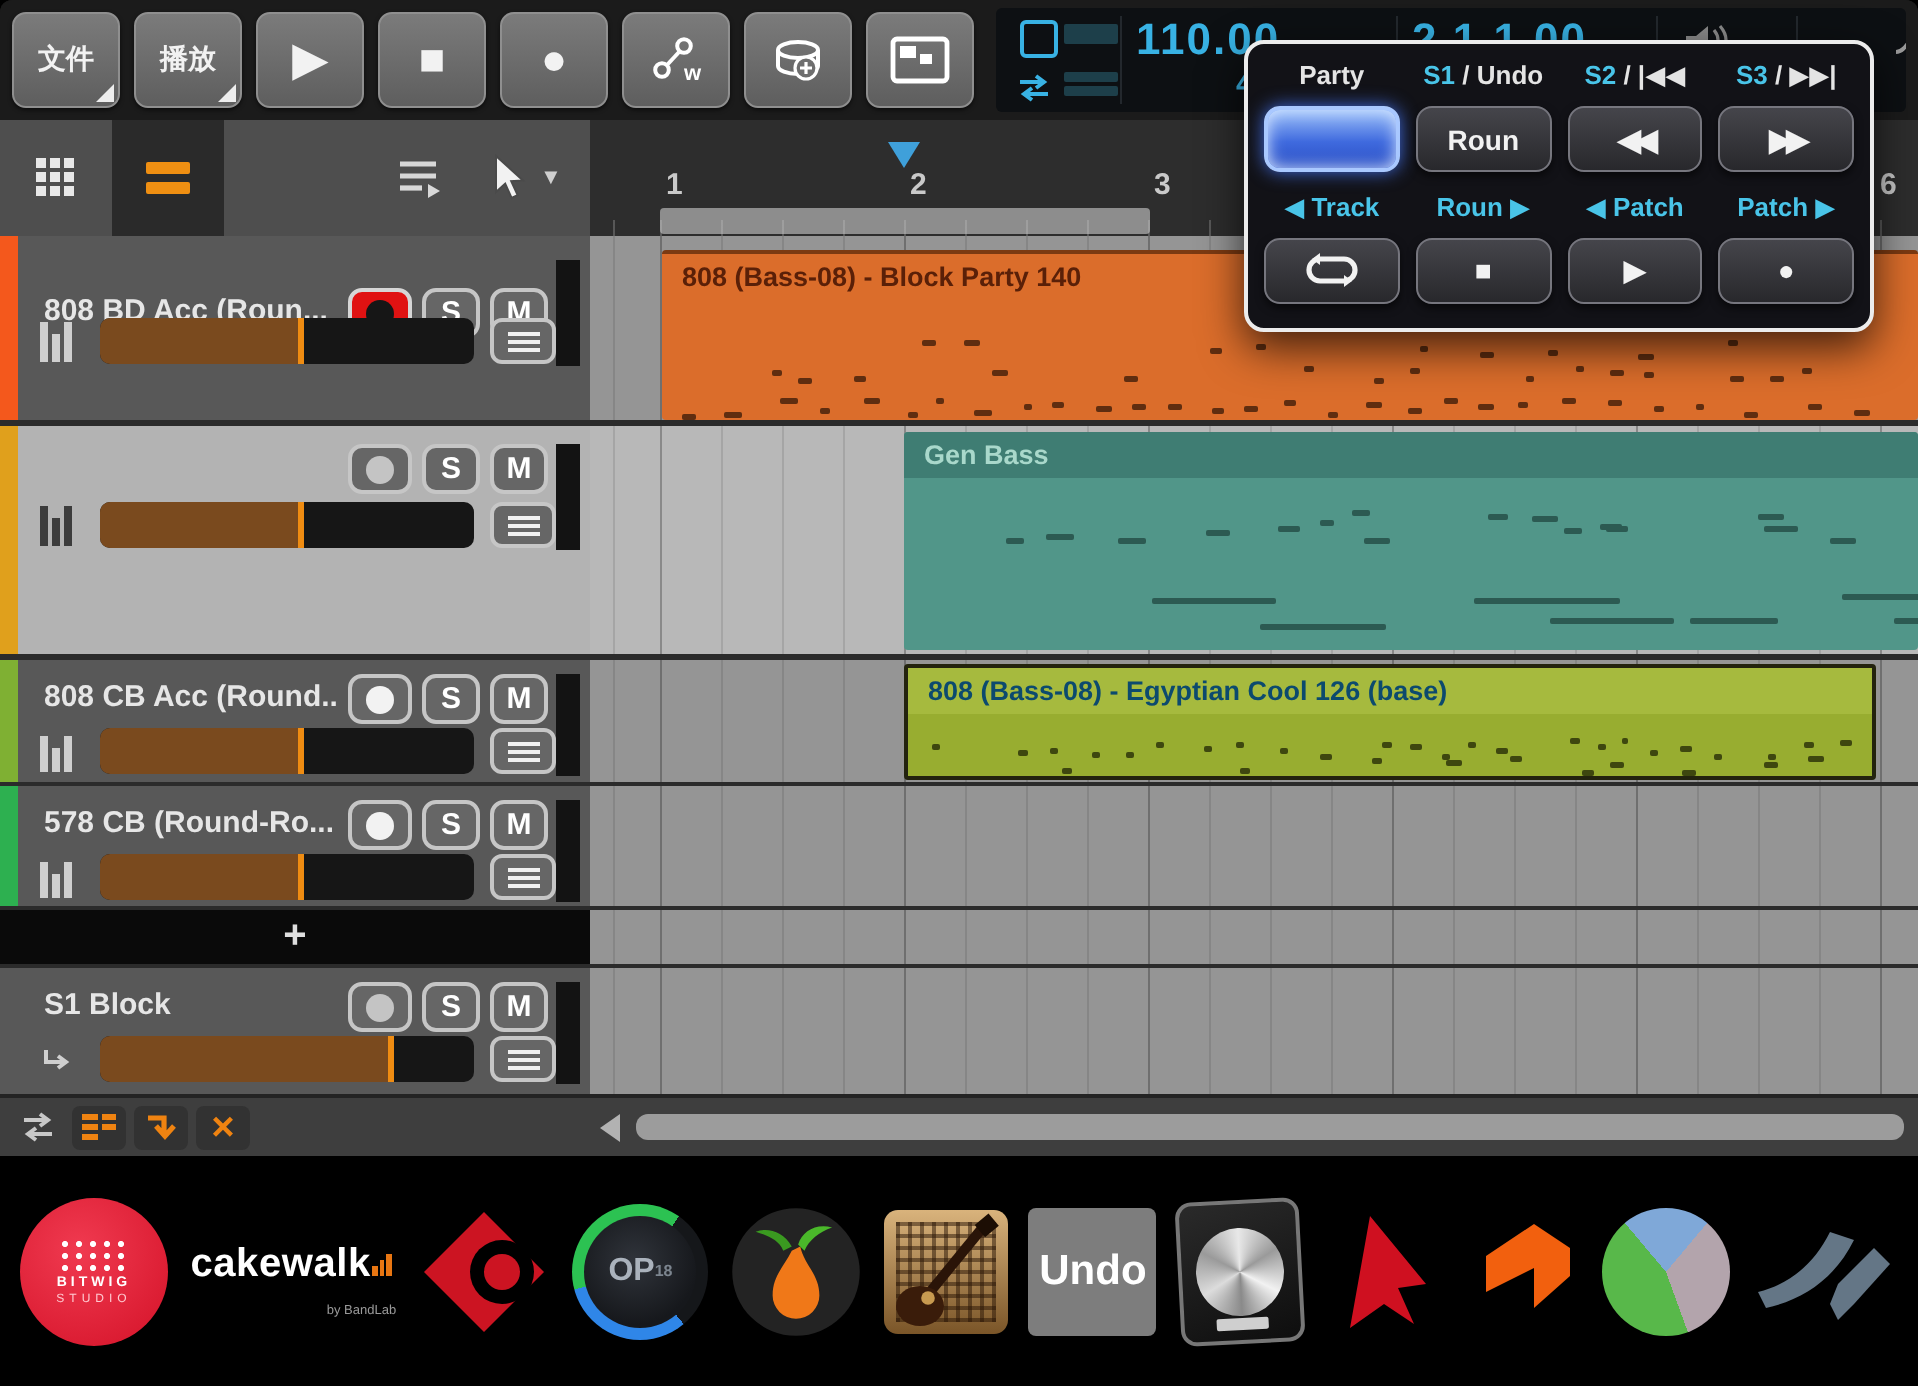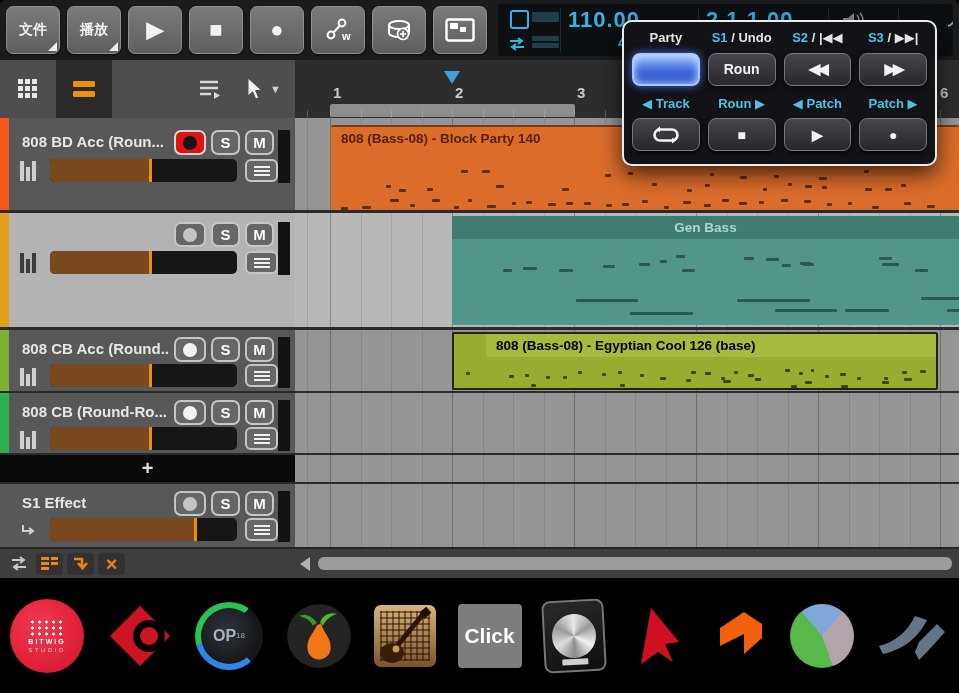--- a/index.html
+++ b/index.html
@@ -56,21 +56,21 @@
 
   
   .tracks{position:absolute;left:0;top:118px;width:959px;height:429px;}
   .trow{display:flex;width:100%;box-sizing:border-box;}
   .trow .thead{position:relative;width:295px;background:#585858;box-sizing:border-box;}
   .trow.sel .thead{background:#b3b3b3;}
   .trow .lane{position:relative;flex:1;background-color:#959595;overflow:hidden;
     background-image:repeating-linear-gradient(90deg,rgba(0,0,0,.10) 0 1px,transparent 1px 30.5px),
                      repeating-linear-gradient(90deg,rgba(0,0,0,.17) 0 1px,transparent 1px 122px);
     background-position:35px 0,35px 0;}
-  .trow.sel .lane{background-color:#b8b8b8;text-align:center;}
+  .trow.sel .lane{background-color:#b8b8b8;}
   .r1{height:95px;border-bottom:3px solid #2b2b2b;}
   .r2{height:117px;border-bottom:3px solid #2b2b2b;}
   .r3{height:63px;border-bottom:2px solid #2b2b2b;}
   .r4{height:62px;border-bottom:2px solid #2b2b2b;}
   .rplus{height:29px;border-bottom:2px solid #2b2b2b;}
   .r5{height:63px;}
   .rplus .thead{background:#0a0a0a;color:#dedede;display:flex;align-items:center;justify-content:center;font-size:20px;font-weight:700;}
   .strip{position:absolute;left:0;top:0;bottom:0;width:9px;}
   .tname{position:absolute;left:22px;width:146px;height:24px;font-size:15px;font-weight:700;color:#e6e6e6;
     white-space:nowrap;overflow:hidden;line-height:24px;}
@@ -87,21 +87,21 @@
   .ticon{position:absolute;left:20px;width:22px;height:22px;display:flex;align-items:flex-end;gap:2px;}
   .ticon i{display:block;width:4px;background:#cfcfcf;}
   .trow.sel .ticon i{background:#3c3c3c;}
   .slider{position:absolute;left:50px;width:187px;height:23px;background:#161616;border-radius:5px;overflow:hidden;}
   .sfill{position:absolute;left:0;top:0;bottom:0;background:#7a4a1e;}
   .smark{position:absolute;top:0;bottom:0;width:3px;background:#ef8c12;}
   .burger{position:absolute;left:245px;width:33px;height:23px;border-radius:6px;border:2px solid #c6c6c6;background:#666;
     display:flex;flex-direction:column;align-items:center;justify-content:center;gap:2px;box-sizing:border-box;}
   .burger i{display:block;width:16px;height:2px;background:#f0f0f0;}
   .vu{position:absolute;right:5px;width:12px;background:#131313;}
-  .nt1 .tname,.nt1 .tsq{top:12px;} .nt1 .ticon,.nt1 .slider,.nt1 .burger{top:41px;} .nt1 .vu{top:12px;height:53px;}
+  .nt1 .tname,.nt1 .tsq{top:26px;} .nt1 .ticon,.nt1 .slider,.nt1 .burger{top:41px;} .nt1 .vu{top:12px;height:53px;}
   .nt2 .tname,.nt2 .tsq{top:9px;}  .nt2 .ticon,.nt2 .slider,.nt2 .burger{top:38px;} .nt2 .vu{top:9px;height:53px;}
   .nt3 .tname,.nt3 .tsq{top:7px;}  .nt3 .ticon,.nt3 .slider,.nt3 .burger{top:34px;} .nt3 .vu{top:7px;height:51px;}
 
   
   .clip{position:absolute;border-radius:2px;overflow:hidden;}
   .clip-title{font-size:13.5px;font-weight:700;padding:4px 10px;white-space:nowrap;overflow:hidden;}
   .clip-body{position:absolute;left:0;right:0;bottom:0;}
   .clip .note{position:absolute;height:3px;border-radius:1px;}
   .clip.c-bd{left:36px;right:0;top:7px;bottom:0;border-top:2px solid #7c3a12;}
   .clip.c-bd .clip-body{top:24px;}
@@ -440,21 +440,21 @@
           </div>
         <button class="burger">
             <i></i>
             <i></i>
             <i></i>
           </button>
         <div class="vu"></div>
       </div>
       <div class="lane">
         <div class="clip c-cb" style="background: rgb(152, 173, 48);">
-          <div class="clip-title" style="background: rgb(166, 186, 62); color: #000000; margin-left: 32px;">808 (Bass-08) - Egyptian Cool 126 (base)</div>
+          <div class="clip-title" style="background: rgb(166, 186, 62); color: #0c4a6e;">808 (Bass-08) - Egyptian Cool 126 (base)</div>
           <div class="clip-body">
               <i class="note" style="left: 11.9116px; top: 14.039px; width: 4.53318px; background: rgb(62, 71, 15);"></i>
               <i class="note" style="left: 55.02px; top: 17.0217px; width: 5.10883px; background: rgb(62, 71, 15);"></i>
               <i class="note" style="left: 70.9331px; top: 15.7469px; width: 3.90429px; background: rgb(62, 71, 15);"></i>
               <i class="note" style="left: 91.9055px; top: 18.434px; width: 4.5385px; background: rgb(62, 71, 15);"></i>
               <i class="note" style="left: 108.962px; top: 18.2236px; width: 3.71263px; background: rgb(62, 71, 15);"></i>
               <i class="note" style="left: 124.111px; top: 12.6432px; width: 3.63058px; background: rgb(62, 71, 15);"></i>
               <i class="note" style="left: 147.782px; top: 14.743px; width: 4.27328px; background: rgb(62, 71, 15);"></i>
               <i class="note" style="left: 163.982px; top: 13.3612px; width: 4.29961px; background: rgb(62, 71, 15);"></i>
               <i class="note" style="left: 185.963px; top: 15.995px; width: 4.24625px; background: rgb(62, 71, 15);"></i>
@@ -484,21 +484,21 @@
               <i class="note" style="left: 427.851px; top: 23.4776px; width: 6.68718px; background: rgb(62, 71, 15);"></i>
               <i class="note" style="left: 450.31px; top: 19.6717px; width: 7.31757px; background: rgb(62, 71, 15);"></i>
             </div>
         </div>
       </div>
     </div>
 
     <div class="trow r4 nt3">
       <div class="thead">
         <div class="strip" style="background: rgb(45, 176, 80);"></div>
-        <div class="tname">808 CB (Round-Ro...</div>
+        <div class="tname">578 CB (Round-Ro...</div>
         <button class="tsq rec ready">
             <span class="dot"></span>
           </button>
         <button class="tsq sbtn">S</button>
         <button class="tsq mbtn">M</button>
         <span class="ticon">
             <i style="height:18px"></i>
             <i style="height:12px"></i>
             <i style="height:18px"></i>
           </span>
@@ -519,21 +519,21 @@
     <div class="trow rplus">
       <div class="thead">
           <span>+</span>
         </div>
       <div class="lane"></div>
     </div>
 
     <div class="trow r5 nt3">
       <div class="thead">
         <div class="strip"></div>
-        <div class="tname">S1 Effect</div>
+        <div class="tname">S1 Block</div>
         <button class="tsq rec off">
             <span class="dot"></span>
           </button>
         <button class="tsq sbtn">S</button>
         <button class="tsq mbtn">M</button>
         <span class="ticon">
           <svg width="18" height="18" viewBox="0 0 18 18">
               <path d="M3 3 v6 h9 M9 6 l4 3 -4 3" stroke="#cfcfcf" stroke-width="2" fill="none"></path>
             </svg>
         </span>
@@ -617,20 +617,31 @@
       </button>
   </div>
 </div>
 
 <div class="dock">
   <div class="dicon bitwig">
     <span class="dots"></span>
     <span class="t1">BITWIG</span>
     <span class="t2">STUDIO</span>
   </div>
+  <div class="dicon cake">
+    <span class="word">
+        <span>cakewalk</span>
+        <span class="eq">
+          <i style="height:5px"></i>
+          <i style="height:8px"></i>
+          <i style="height:11px"></i>
+        </span>
+      </span>
+    <span class="sub">by BandLab</span>
+  </div>
   <div class="dicon">
     <svg width="68" height="68" viewBox="0 0 68 68">
         <path d="M34 4 L64 34 L34 64 L4 34 Z" fill="#cc1422"></path>
         <circle cx="43" cy="34" r="16" fill="#000"></circle>
         <circle cx="43" cy="34" r="9" fill="#cc1422"></circle>
       </svg>
   </div>
   <div class="dicon op">
     <span class="inner">
         <span>OP</span>
@@ -649,21 +660,21 @@
   <div class="dicon gb">
     <span class="mesh"></span>
     <svg width="62" height="62" viewBox="0 0 62 62" style="position:absolute;left:0;top:0;">
       <line x1="14" y1="52" x2="50" y2="8" stroke="#2a1408" stroke-width="5"></line>
       <ellipse cx="18" cy="48" rx="12" ry="10" fill="#3a1c0a"></ellipse>
       <circle cx="22" cy="44" r="3.4" fill="#c89a50"></circle>
       <rect x="47" y="4" width="9" height="8" fill="#1c0e04" transform="rotate(-40 51 8)"></rect>
     </svg>
   </div>
   <div class="dicon livebox">
-      <span>Click</span>
+      <span>Undo</span>
     </div>
   <div class="dicon logic">
       <span class="cd"></span>
       <span class="slot"></span>
     </div>
   <div class="dicon">
     <svg width="64" height="68" viewBox="0 0 64 68">
         <path d="M14 62 L24 6 L52 40 L38 42 L46 60 L31 50 Z" fill="#cf1020"></path>
       </svg>
   </div>

